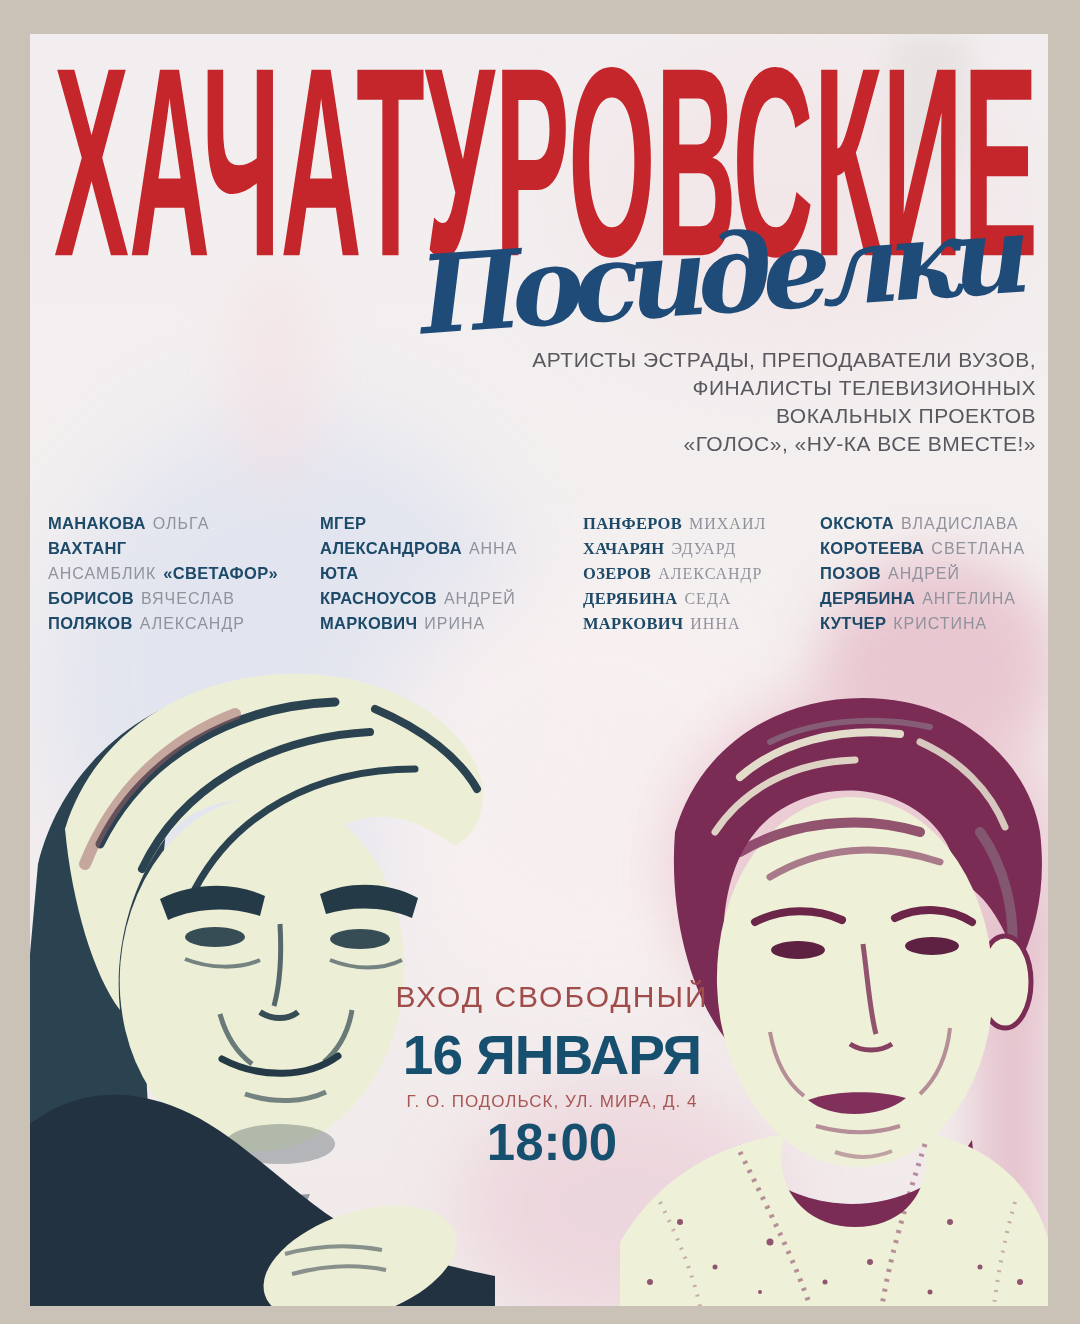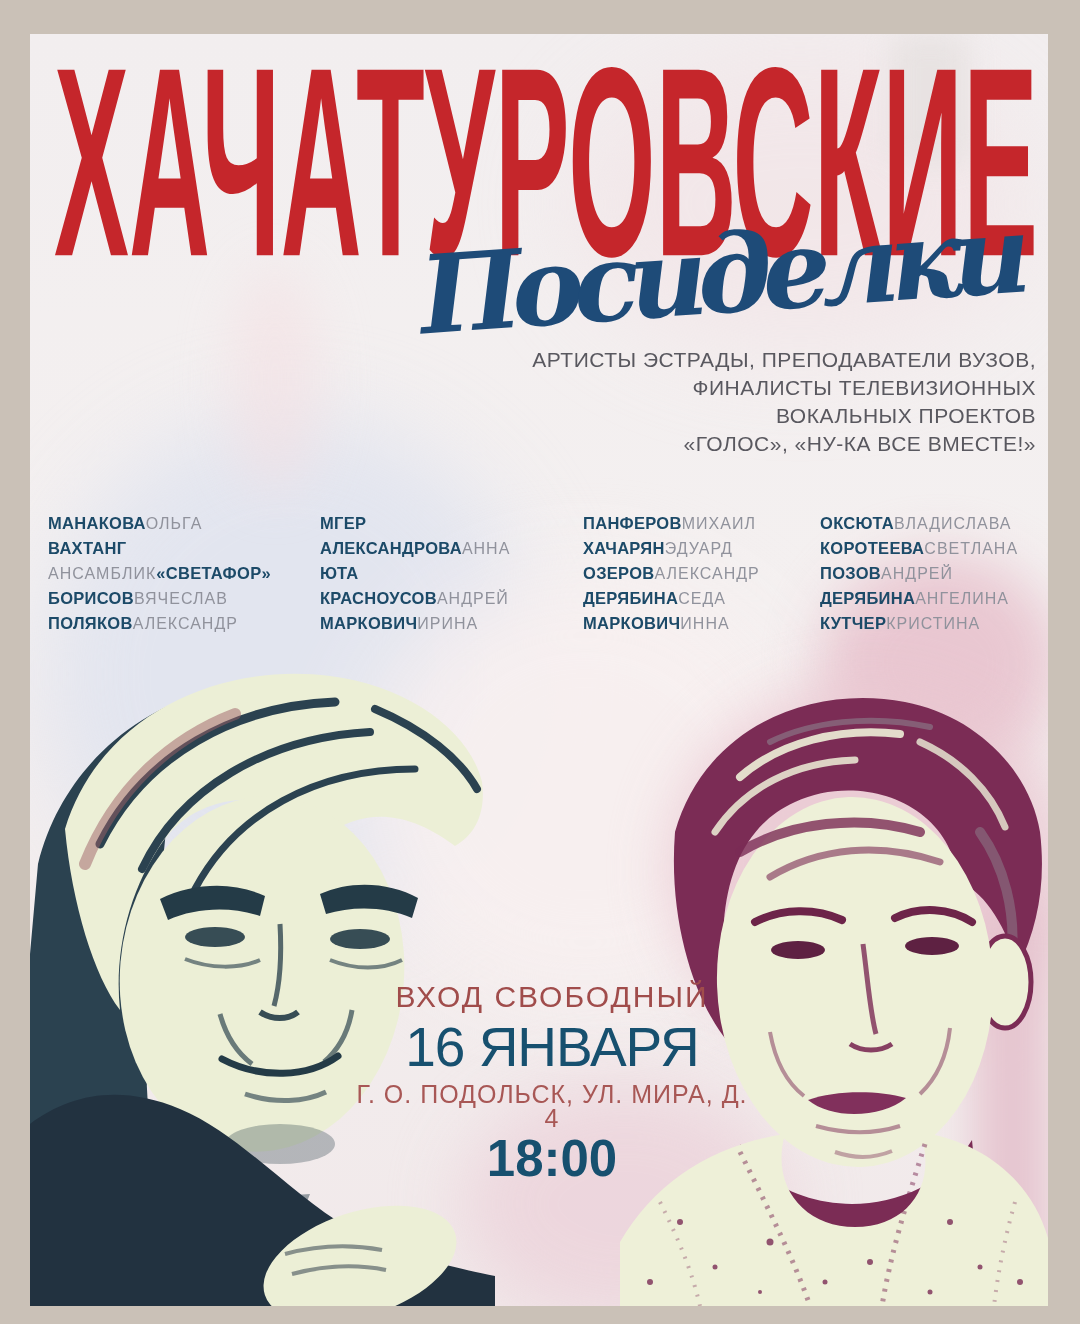--- a/index.html
+++ b/index.html
@@ -29,29 +29,29 @@
 
   .program{position:absolute;left:18px;top:257px;width:480px;}
   .prog-heading{font-size:26px;line-height:34px;font-weight:bold;color:#2c2a2e;letter-spacing:.5px;}
   .prog-line{font-size:26px;line-height:38px;color:#55545c;letter-spacing:1.5px;}
   .prog-dedication{font-size:25px;line-height:36px;font-weight:bold;color:#c5332d;letter-spacing:.5px;margin-top:2px;}
 
   .note{position:absolute;right:12px;top:312px;width:560px;text-align:right;}
   .note-line{font-size:21px;line-height:28px;color:#59585f;letter-spacing:.5px;}
 
   .col{position:absolute;top:480px;}
-  .c1{left:18px;} .c2{left:290px;} .c3{left:553px;} .c4{left:790px;}
-  .row{display:flex;gap:0;height:25px;align-items:baseline;white-space:nowrap;}
+  .c1{left:18px;} .c2{left:290px;} .c3{left:553px;font-family:Liberation Serif, serif;} .c4{left:790px;}
+  .row{display:flex;gap:7px;height:25px;align-items:baseline;white-space:nowrap;}
   .sn{font-size:16.5px;font-weight:bold;color:#1c4a68;letter-spacing:.3px;}
   .fn{font-size:16px;color:#90929c;letter-spacing:1px;}
 
   .event{position:absolute;left:322px;top:946px;width:400px;text-align:center;}
   .ev-admission{font-size:30px;line-height:34px;color:#a04c4b;letter-spacing:2px;}
-  .ev-date{font-size:55px;line-height:58px;font-weight:normal;color:#17506f;letter-spacing:-1px;margin-top:4px;}
-  .ev-address{font-size:25px;line-height:24px;color:#a85755;letter-spacing:1px;margin-top:6px;}
+  .ev-date{font-size:55px;line-height:58px;font-weight:bold;color:#17506f;letter-spacing:-1px;margin-top:12px;}
+  .ev-address{font-size:17px;line-height:24px;color:#a85755;letter-spacing:1px;margin-top:6px;}
   .ev-time{font-size:51px;line-height:54px;font-weight:bold;color:#17506f;margin-top:2px;}
 </style>
 </head>
 <body>
 
 <div class="stage">
   <div class="poster">
 
     <div class="wash w-blue"></div>
     <div class="wash w-pinktop"></div>

